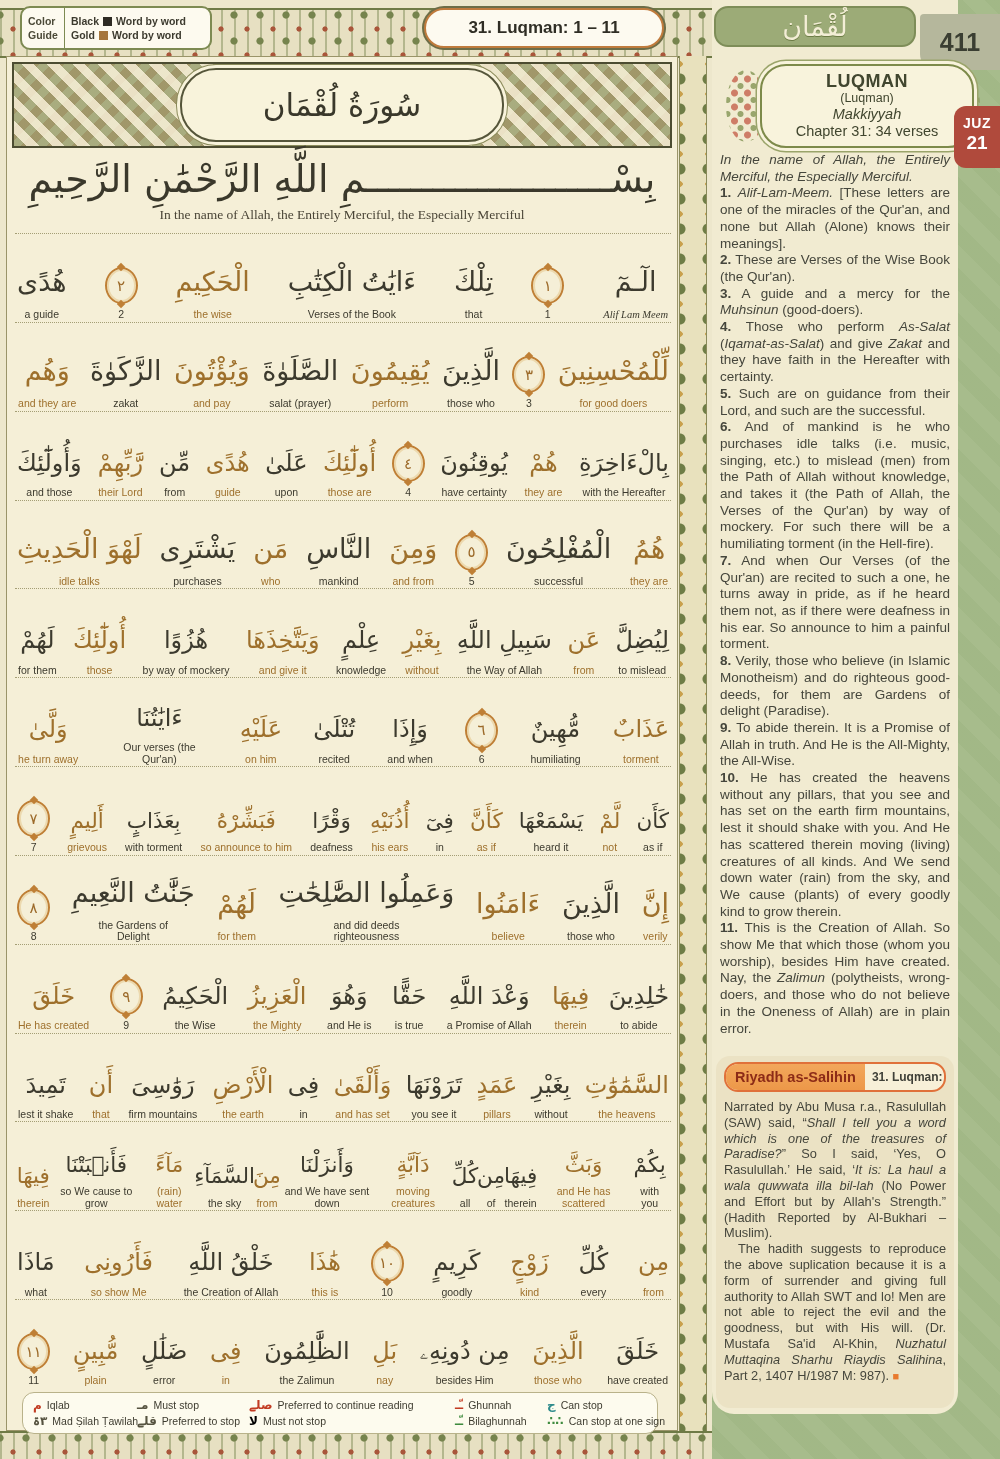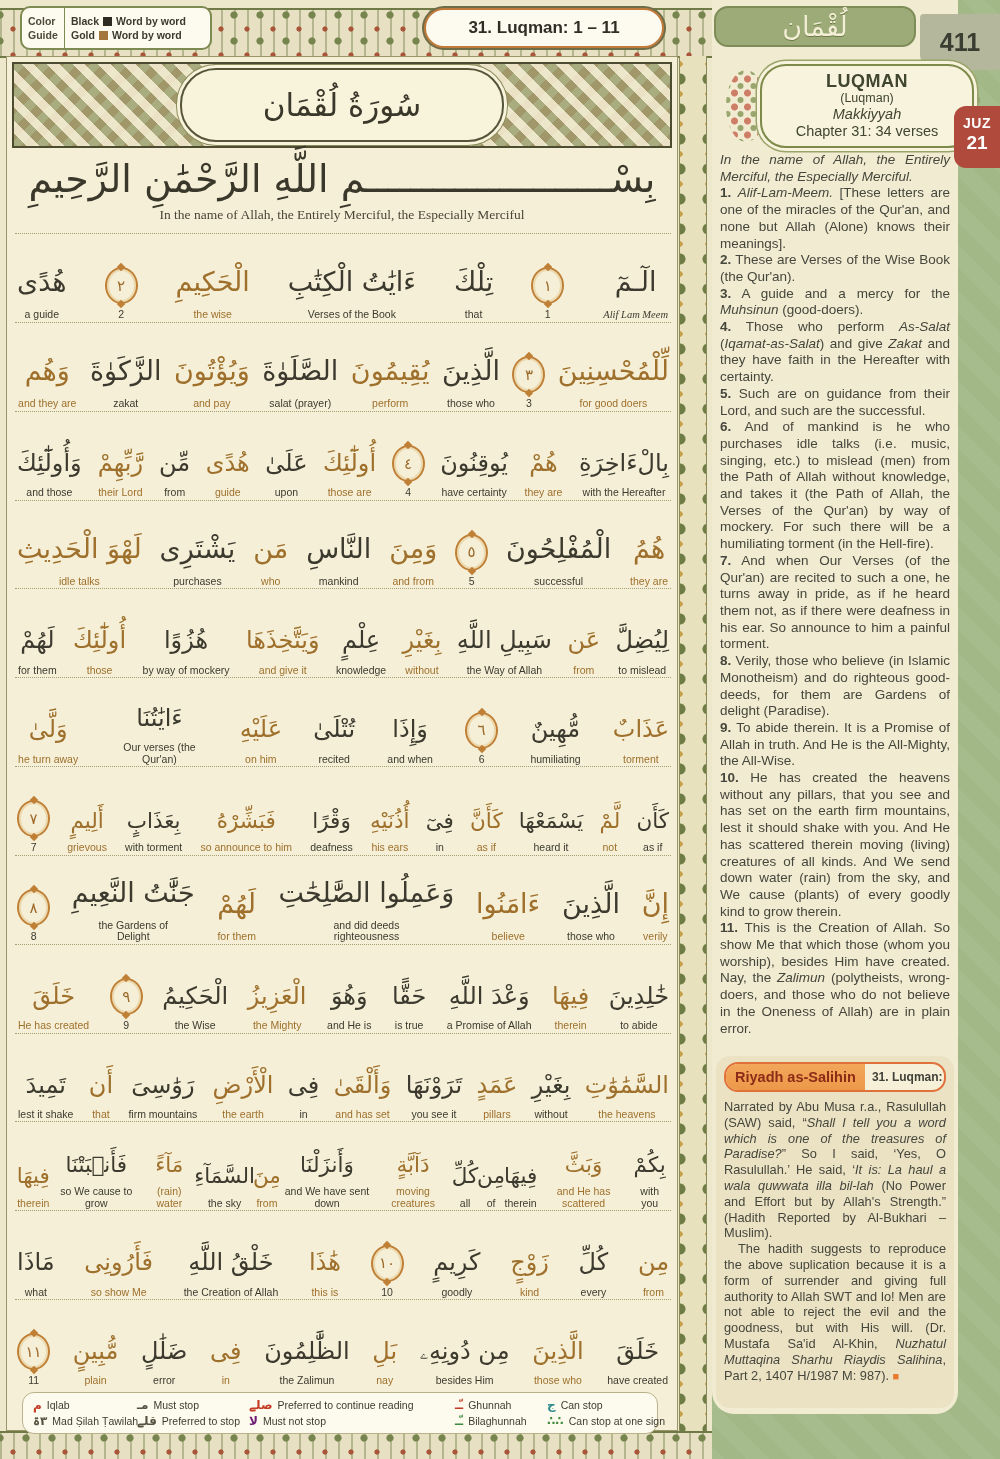--- a/index.html
+++ b/index.html
@@ -708,21 +708,21 @@
         <div class="tj-row">
           <div class="tj-item">
             <span class="tj-sym" style="color: rgb(85, 82, 63);">٣ۃ</span>
             <span>Mad Ṣilah Ṭawilah</span>
           </div>
           <div class="tj-item">
             <span class="tj-sym" style="color: rgb(85, 82, 63);">قلے</span>
             <span>Preferred to stop</span>
           </div>
           <div class="tj-item">
-            <span class="tj-sym" style="color: #701a75;">لا</span>
+            <span class="tj-sym" style="color: #000000;">لا</span>
             <span>Must not stop</span>
           </div>
           <div class="tj-item">
             <span class="tj-sym" style="color: rgb(62, 139, 62);">ـّـ</span>
             <span>Bilaghunnah</span>
           </div>
           <div class="tj-item">
             <span class="tj-sym" style="color: rgb(62, 139, 62);">∴∴</span>
             <span>Can stop at one sign</span>
           </div>

